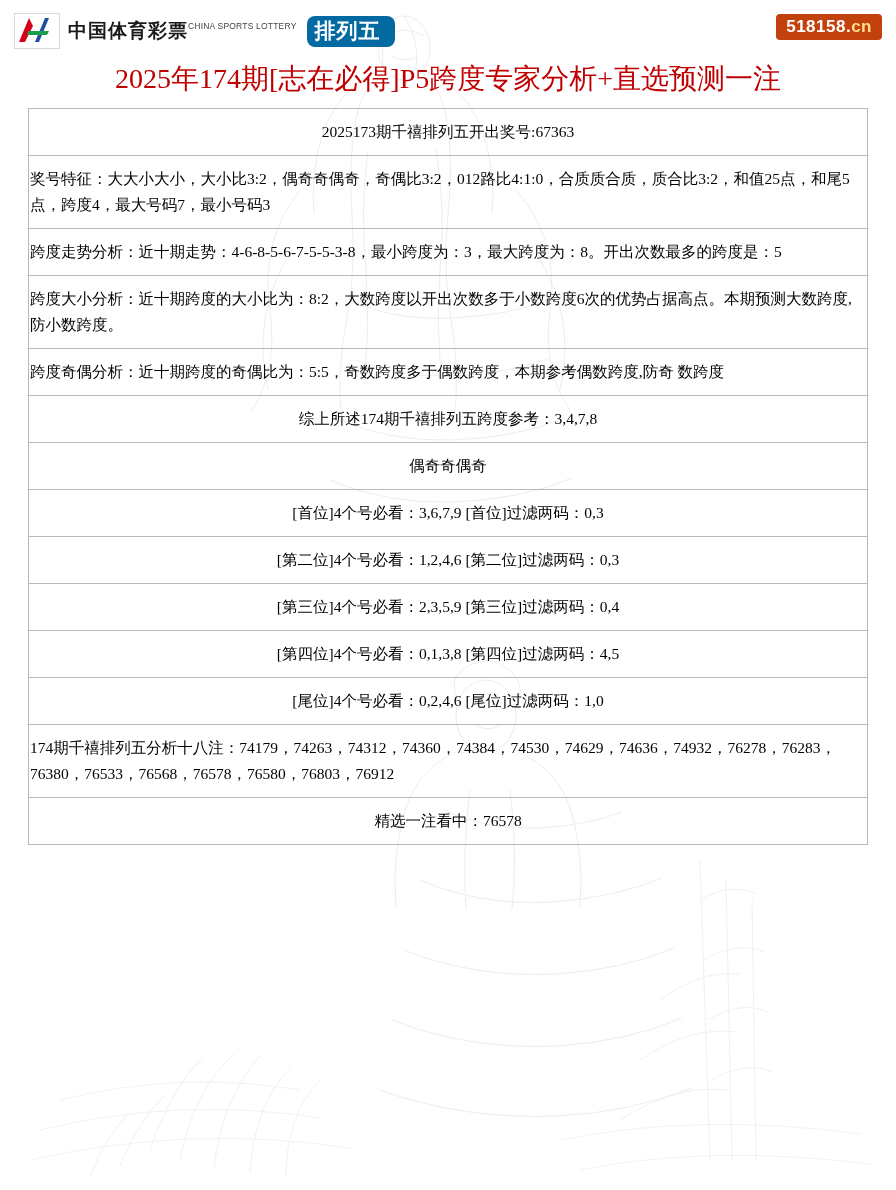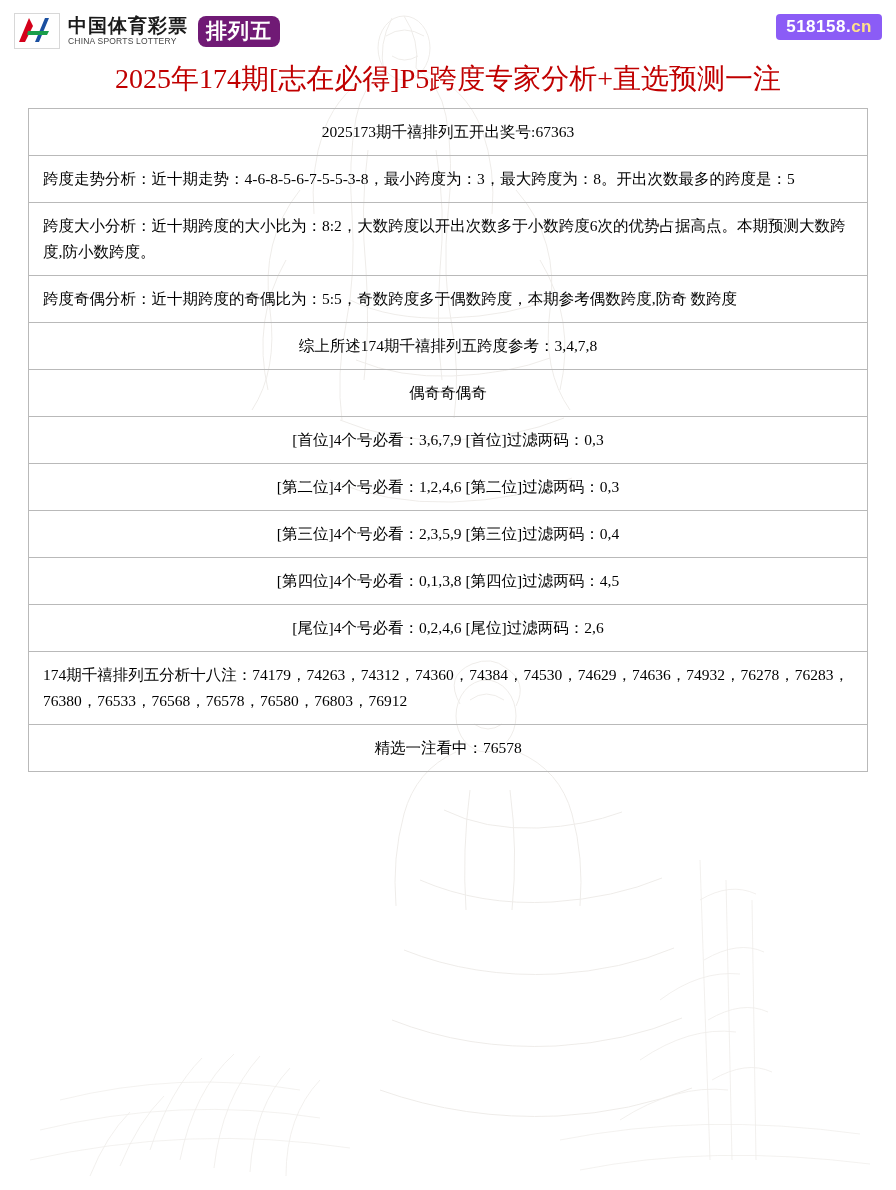--- a/index.html
+++ b/index.html
@@ -49,55 +49,55 @@
     width: 44px;
     height: 34px;
     background: #ffffff;
     border: 1px solid #d8d8d8;
     position: relative;
     margin-right: 8px;
   }
   .logo-mark svg { display:block; }
   .logo-text {
     display: flex;
-    flex-direction: column;
+    flex-direction: row;
     justify-content: center;
     margin-right: 10px;
   }
   .logo-cn {
     font-family: "Liberation Sans", sans-serif;
     font-size: 19px;
     font-weight: bold;
     color: #1a1a1a;
     line-height: 20px;
     letter-spacing: 1px;
   }
   .logo-en {
     font-family: "Liberation Sans", sans-serif;
     font-size: 8.5px;
     color: #444;
     line-height: 11px;
     letter-spacing: 0.2px;
   }
   .logo-badge {
-    background: #701a75;
+    background: #0369a1;
     color: #ffffff;
     font-family: "Liberation Sans", sans-serif;
     font-size: 21px;
     font-weight: bold;
-    padding: 3px 8px 4px 8px;
+    padding: 3px 14px 4px 8px;
     border-radius: 8px;
     letter-spacing: 1px;
     line-height: 24px;
   }
   .site-tag {
     position: absolute;
     right: 14px;
     top: 14px;
-    background: #8b5cf6;
+    background: #c2410c;
     color: #ffffff;
     font-family: "Liberation Sans", sans-serif;
     font-size: 17px;
     font-weight: bold;
     padding: 3px 10px;
     border-radius: 4px;
     letter-spacing: 0.5px;
   }
   .site-tag .cn { color: #ffe08a; }
 
@@ -115,21 +115,21 @@
   
   .tbl {
     width: 840px;
     margin: 0 auto;
     border-collapse: collapse;
     border: 1px solid #b9b9b9;
     background: transparent;
   }
   .tbl td {
     border: 1px solid #b9b9b9;
-    padding: 10px 14px;
+    padding: 10px 1px;
     font-size: 15.5px;
     line-height: 26px;
     color: #000;
     vertical-align: middle;
   }
   td.center { text-align: center; }
   td.just { text-align: left; }
 </style>
 </head>
 <body>
@@ -228,20 +228,23 @@
   </div>
 
   <div class="page-title">2025年174期[志在必得]P5跨度专家分析+直选预测一注</div>
 
   <table class="tbl">
     <tbody>
       <tr>
           <td class="center">2025173期千禧排列五开出奖号:67363</td>
         </tr>
       <tr>
+          <td class="just">奖号特征：大大小大小，大小比3:2，偶奇奇偶奇，奇偶比3:2，012路比4:1:0，合质质合质，质合比3:2，和值25点，和尾5点，跨度4，最大号码7，最小号码3</td>
+        </tr>
+      <tr>
           <td class="just">跨度走势分析：近十期走势：4-6-8-5-6-7-5-5-3-8，最小跨度为：3，最大跨度为：8。开出次数最多的跨度是：5</td>
         </tr>
       <tr>
           <td class="just">跨度大小分析：近十期跨度的大小比为：8:2，大数跨度以开出次数多于小数跨度6次的优势占据高点。本期预测大数跨度,防小数跨度。</td>
         </tr>
       <tr>
           <td class="just">跨度奇偶分析：近十期跨度的奇偶比为：5:5，奇数跨度多于偶数跨度，本期参考偶数跨度,防奇 数跨度</td>
         </tr>
       <tr>
           <td class="center">综上所述174期千禧排列五跨度参考：3,4,7,8</td>
@@ -255,21 +258,21 @@
       <tr>
           <td class="center">[第二位]4个号必看：1,2,4,6 [第二位]过滤两码：0,3</td>
         </tr>
       <tr>
           <td class="center">[第三位]4个号必看：2,3,5,9 [第三位]过滤两码：0,4</td>
         </tr>
       <tr>
           <td class="center">[第四位]4个号必看：0,1,3,8 [第四位]过滤两码：4,5</td>
         </tr>
       <tr>
-          <td class="center">[尾位]4个号必看：0,2,4,6 [尾位]过滤两码：2,6</td>
+          <td class="center">[尾位]4个号必看：0,2,4,6 [尾位]过滤两码：1,0</td>
         </tr>
       <tr>
           <td class="just">174期千禧排列五分析十八注：74179，74263，74312，74360，74384，74530，74629，74636，74932，76278，76283，76380，76533，76568，76578，76580，76803，76912</td>
         </tr>
       <tr>
           <td class="center">精选一注看中：76578</td>
         </tr>
     </tbody>
   </table>
 

